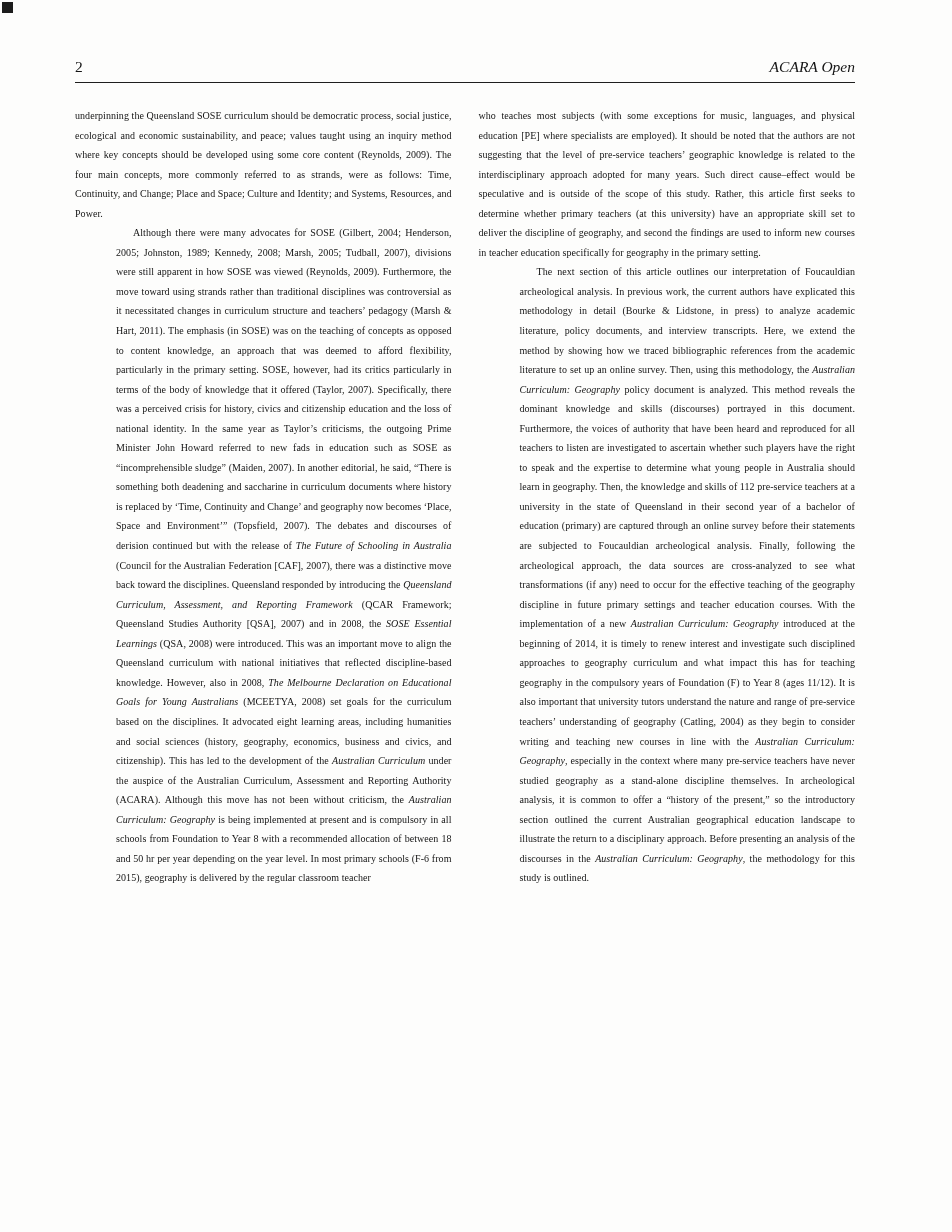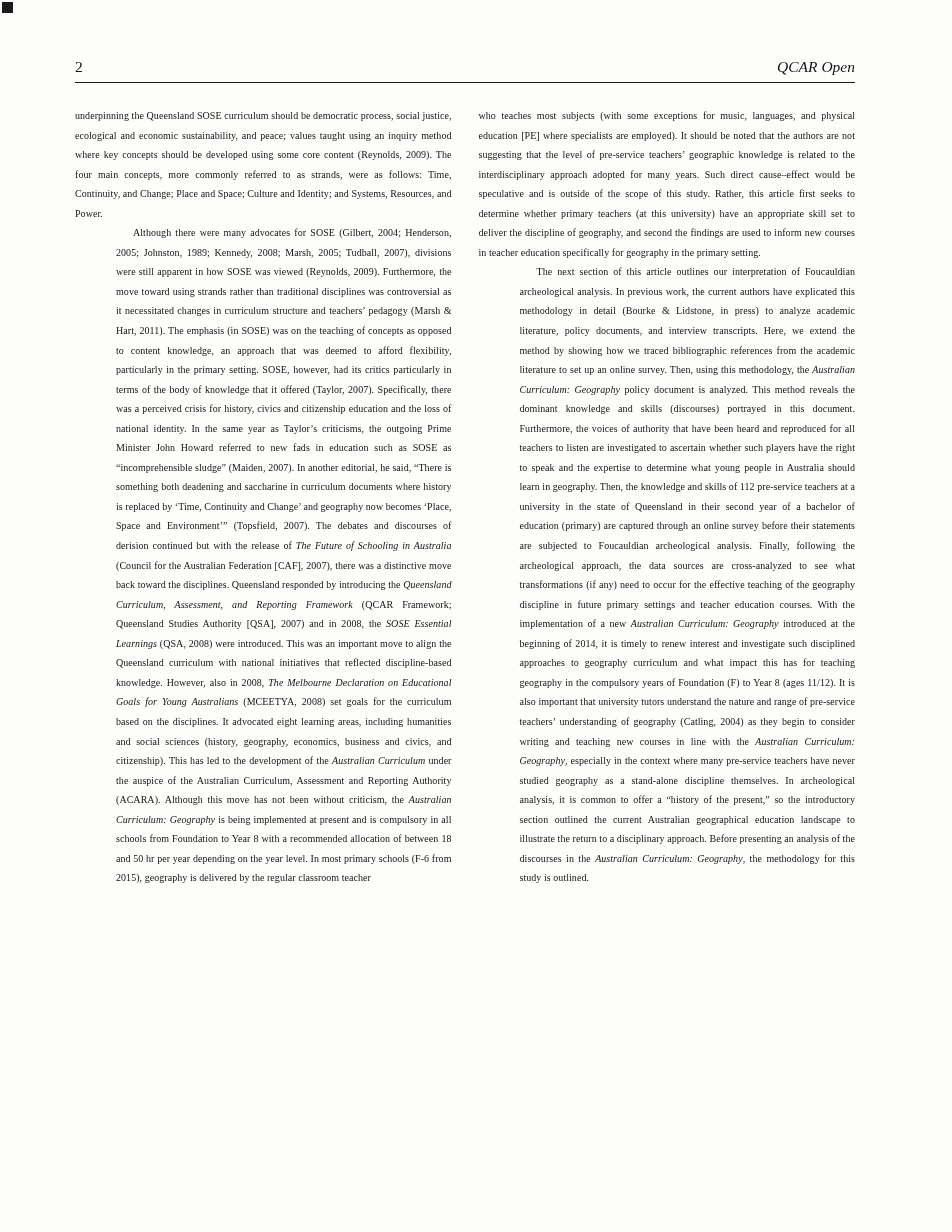--- a/index.html
+++ b/index.html
@@ -77,21 +77,21 @@
     font-style: italic;
   }
 </style>
 </head>
 <body>
 
 <div class="scan-artifact"></div>
 
 <header class="page-header">
   <span class="page-number">2</span>
-  <span class="journal-title">QCAR Open</span>
+  <span class="journal-title">ACARA Open</span>
 </header>
 
 <hr class="header-rule">
 
 <main class="columns">
   <div class="col" id="col-left">
       <p><span>underpinning the Queensland SOSE curriculum should be democratic process, social justice, ecological and economic sustainability, and peace; values taught using an inquiry method where key concepts should be developed using some core content (Reynolds, 2009). The four main concepts, more commonly referred to as strands, were as follows: Time, Continuity, and Change; Place and Space; Culture and Identity; and Systems, Resources, and Power.</span></p>
       <p class="indent"><span>Although there were many advocates for SOSE (Gilbert, 2004; Henderson, 2005; Johnston, 1989; Kennedy, 2008; Marsh, 2005; Tudball, 2007), divisions were still apparent in how SOSE was viewed (Reynolds, 2009). Furthermore, the move toward using strands rather than traditional disciplines was controversial as it necessitated changes in curriculum structure and teachers’ pedagogy (Marsh &amp; Hart, 2011). The emphasis (in SOSE) was on the teaching of concepts as opposed to content knowledge, an approach that was deemed to afford flexibility, particularly in the primary setting. SOSE, however, had its critics particularly in terms of the body of knowledge that it offered (Taylor, 2007). Specifically, there was a perceived crisis for history, civics and citizenship education and the loss of national identity. In the same year as Taylor’s criticisms, the outgoing Prime Minister John Howard referred to new fads in education such as SOSE as “incomprehensible sludge” (Maiden, 2007). In another editorial, he said, “There is something both deadening and saccharine in curriculum documents where history is replaced by ‘Time, Continuity and Change’ and geography now becomes ‘Place, Space and Environment’” (Topsfield, 2007). The debates and discourses of derision continued but with the release of </span><em>The Future of Schooling in Australia</em><span> (Council for the Australian Federation [CAF], 2007), there was a distinctive move back toward the disciplines. Queensland responded by introducing the </span><em>Queensland Curriculum, Assessment, and Reporting Framework</em><span> (QCAR Framework; Queensland Studies Authority [QSA], 2007) and in 2008, the </span><em>SOSE Essential Learnings</em><span> (QSA, 2008) were introduced. This was an important move to align the Queensland curriculum with national initiatives that reflected discipline-based knowledge. However, also in 2008, </span><em>The Melbourne Declaration on Educational Goals for Young Australians</em><span> (MCEETYA, 2008) set goals for the curriculum based on the disciplines. It advocated eight learning areas, including humanities and social sciences (history, geography, economics, business and civics, and citizenship). This has led to the development of the </span><em>Australian Curriculum</em><span> under the auspice of the Australian Curriculum, Assessment and Reporting Authority (ACARA). Although this move has not been without criticism, the </span><em>Australian Curriculum: Geography</em><span> is being implemented at present and is compulsory in all schools from Foundation to Year 8 with a recommended allocation of between 18 and 50 hr per year depending on the year level. In most primary schools (F-6 from 2015), geography is delivered by the regular classroom teacher</span></p>
     </div>
   <div class="col" id="col-right">

